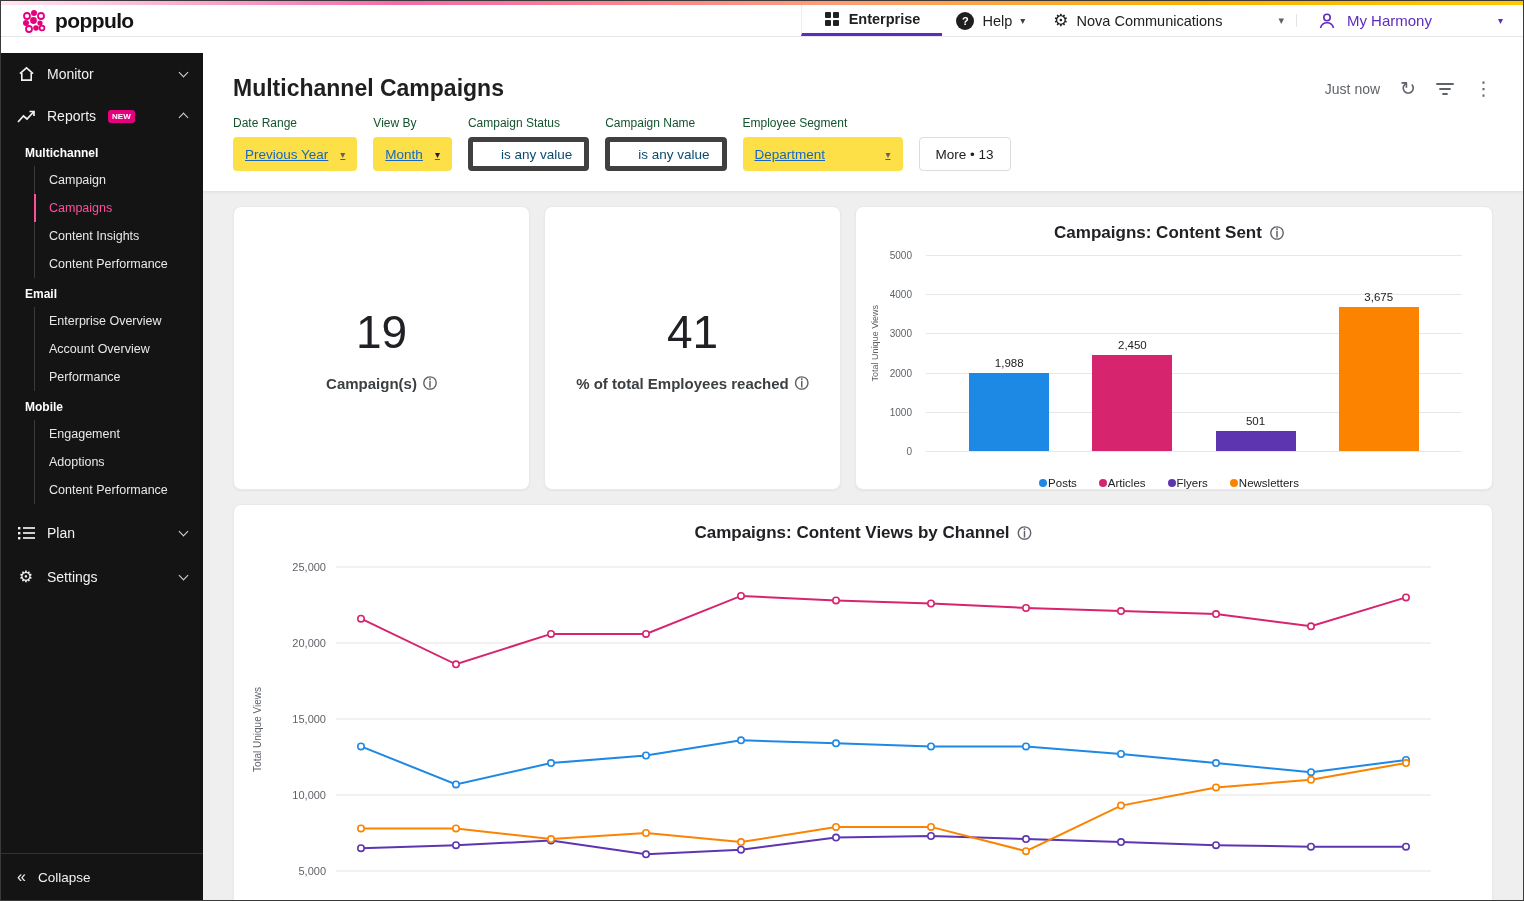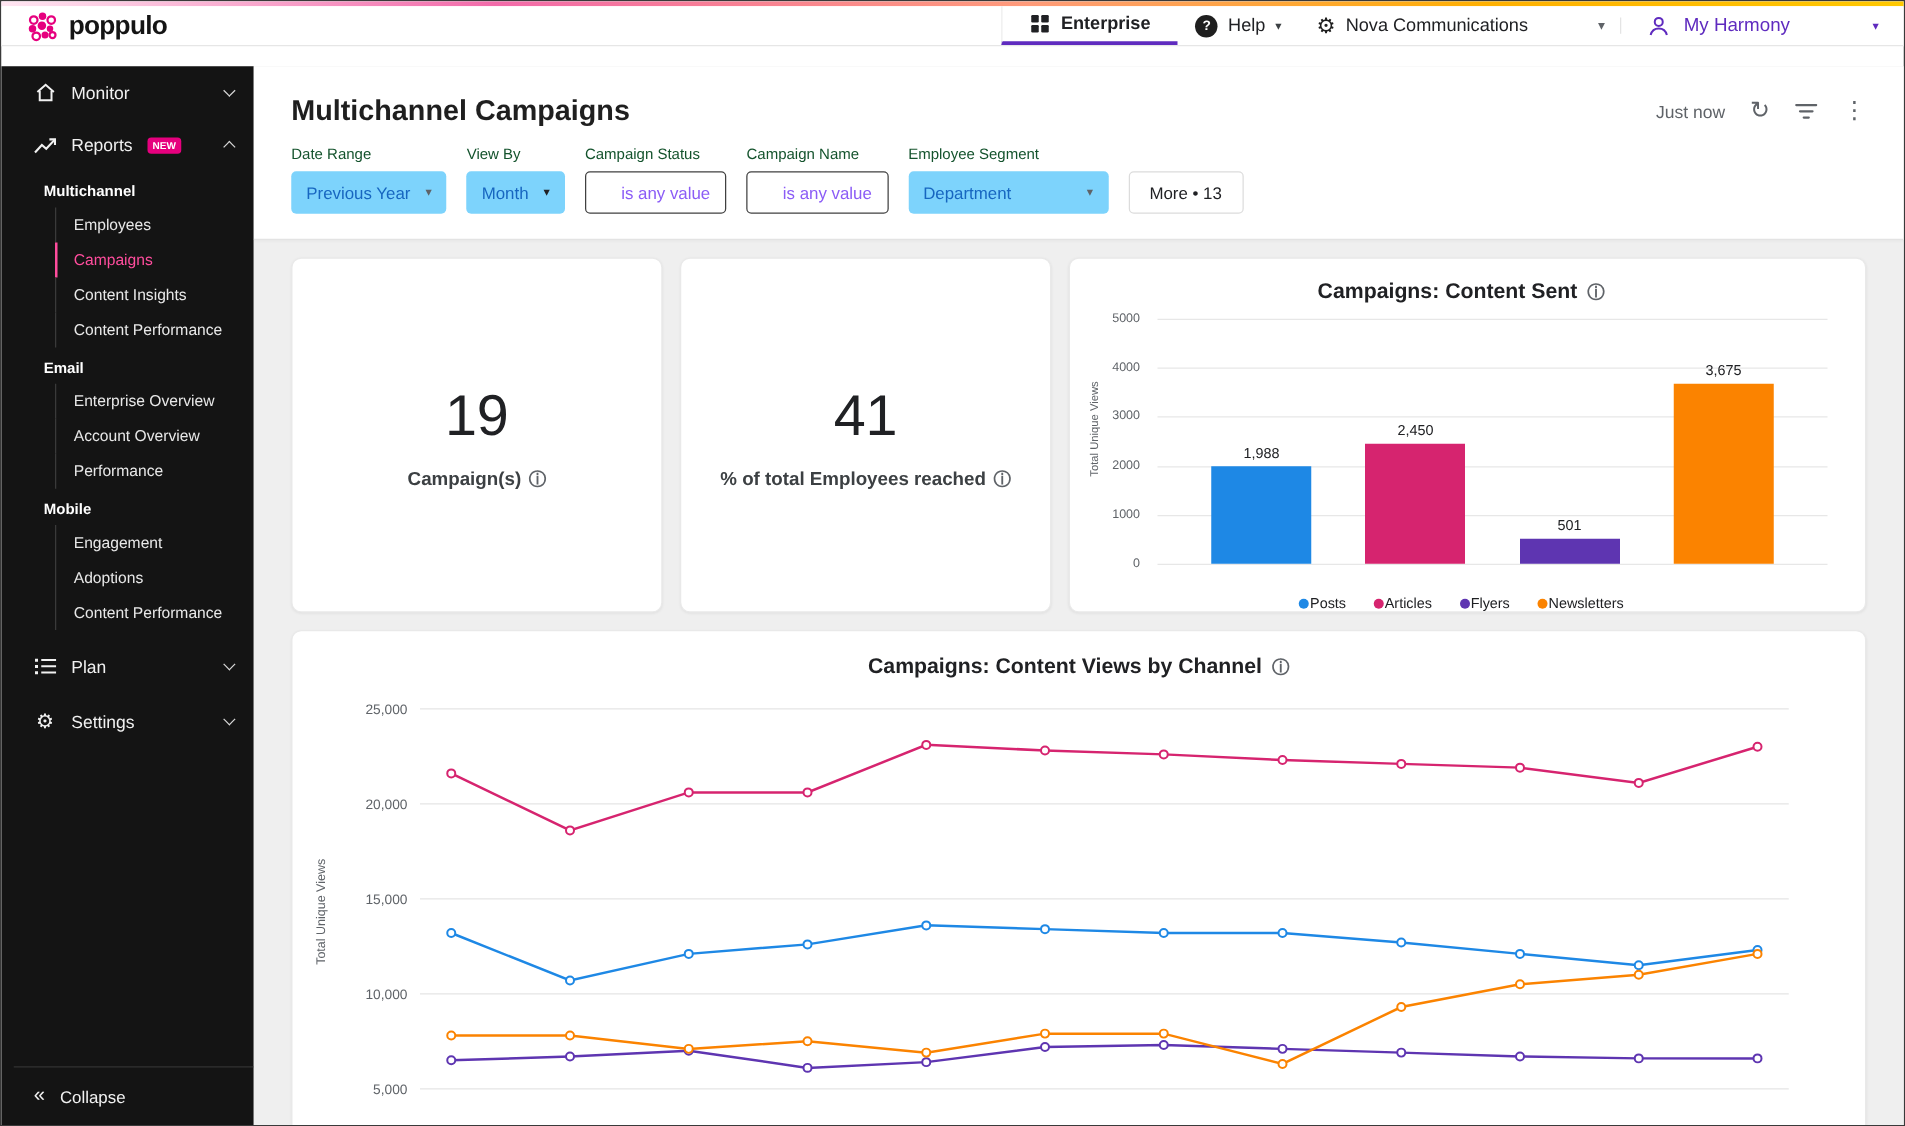--- a/index.html
+++ b/index.html
@@ -20,21 +20,21 @@
   .gear-glyph { font-size: 17px; color: #1f1f1f; }
   .small-chev { font-size: 10px; color: #3c4043; }
   .org { padding-right: 12px; }
   .org .small-chev { margin-left: 48px; color: #5f6368; font-size: 11px; }
   .vdiv { width: 1px; background: #e4e4e4; margin: 9px 0; }
   .user { color: #5f2bbf; font-size: 15px; padding: 0 20px; gap: 10px; }
   .user .small-chev { color: #5f2bbf; margin-left: 56px; }
   .person-icon { display: flex; }
 
   
-  .sidebar { position: absolute; left: 0; top: 52px; bottom: 0; width: 202px; background: #141414; color: #f1f1f1; display: flex; flex-direction: column; padding-left: 10px; }
+  .sidebar { position: absolute; left: 0; top: 52px; bottom: 0; width: 202px; background: #141414; color: #f1f1f1; display: flex; flex-direction: column; }
   .side-item { display: flex; align-items: center; gap: 12px; padding: 13px 16px; cursor: pointer; }
   .slabel { font-size: 14px; }
   .sicon { display: flex; width: 18px; justify-content: center; }
   .chev { width: 7px; height: 7px; border-right: 1.6px solid #d9d9d9; border-bottom: 1.6px solid #d9d9d9; margin-left: auto; }
   .chev.down { transform: rotate(45deg); margin-top: -3px; }
   .chev.up { transform: rotate(-135deg); margin-top: 3px; }
   .badge { background: #e6007e; color: #fff; font-size: 8px; font-weight: bold; padding: 2px 4px; border-radius: 3px; }
   .group-title { font-weight: bold; font-size: 12px; padding: 9px 16px 6px 24px; color: #fff; }
   .sub-item { margin-left: 33px; border-left: 1px solid #3a3a3a; padding: 7px 0 7px 14px; font-size: 12.5px; color: #e8e8e8; cursor: pointer; }
   .sub-item.active { color: #ff4d9d; border-left: 2px solid #ff4d9d; padding-left: 13px; }
@@ -49,22 +49,22 @@
   .page-title { font-size: 23px; font-weight: bold; color: #1f1f1f; }
   .header-actions { margin-left: auto; display: flex; align-items: center; gap: 20px; }
   .updated { font-size: 14px; color: #5f6368; }
   .icon-btn { font-size: 19px; color: #5f6368; cursor: pointer; line-height: 1; }
   .filter-svg { display: flex; cursor: pointer; }
 
   .filters-row { display: flex; align-items: flex-end; gap: 16px; padding: 14px 0 20px 0; }
   .ffield { display: flex; flex-direction: column; gap: 7px; }
   .flabel { font-size: 12px; color: #14532d; }
   .fcontrol { height: 34px; border-radius: 4px; display: flex; align-items: center; gap: 12px; padding: 0 12px; font-size: 13.5px; cursor: pointer; }
-  .fcontrol.filled { background: #7dd3fc; color: #1766c0; }
-  .fcontrol.plain { background: #fff; border: 1px solid #404040; color: #8b5cf6; padding-left: 28px; }
+  .fcontrol.filled { background: #fde047; color: #1766c0; text-decoration: underline; }
+  .fcontrol.plain { background: #fff; border: 5px solid #404040; color: #0c4a6e; padding-left: 28px; }
   .fchev { font-size: 10px; color: #5f6368; }
   .fchev.dark { color: #202124; }
   .more-btn { height: 34px; border-radius: 4px; background: #fff; border: 1px solid #dcdcdc; color: #202124; display: flex; align-items: center; padding: 0 16px; font-size: 13.5px; cursor: pointer; }
 
   .content { padding: 14px 30px; }
   .cards-row { display: flex; gap: 14px; }
   .card { background: #fff; border-radius: 8px; border: 1px solid #e9e9e9; box-shadow: 0 1px 2px rgba(0,0,0,0.05); }
   .kpi { width: 297px; height: 284px; display: flex; flex-direction: column; align-items: center; justify-content: center; gap: 16px; }
   .kpi-value { font-size: 46px; color: #202124; }
   .kpi-label { font-size: 15px; color: #3c4043; display: flex; gap: 6px; align-items: center; text-align: center; padding: 0 20px; font-weight: bold; }
@@ -183,21 +183,21 @@
             </g>
           </svg>
       </span>
       <span class="slabel">Reports</span>
       <span class="badge">NEW</span>
       <span class="chev up"></span>
     </div>
 
     <nav>
       <div class="group-title">Multichannel</div>
-      <div class="sub-item">Employees</div>
+      <div class="sub-item">Campaign</div>
       <div class="sub-item active">Campaigns</div>
       <div class="sub-item">Content Insights</div>
       <div class="sub-item">Content Performance</div>
 
       <div class="group-title">Email</div>
       <div class="sub-item">Enterprise Overview</div>
       <div class="sub-item">Account Overview</div>
       <div class="sub-item">Performance</div>
 
       <div class="group-title">Mobile</div>

